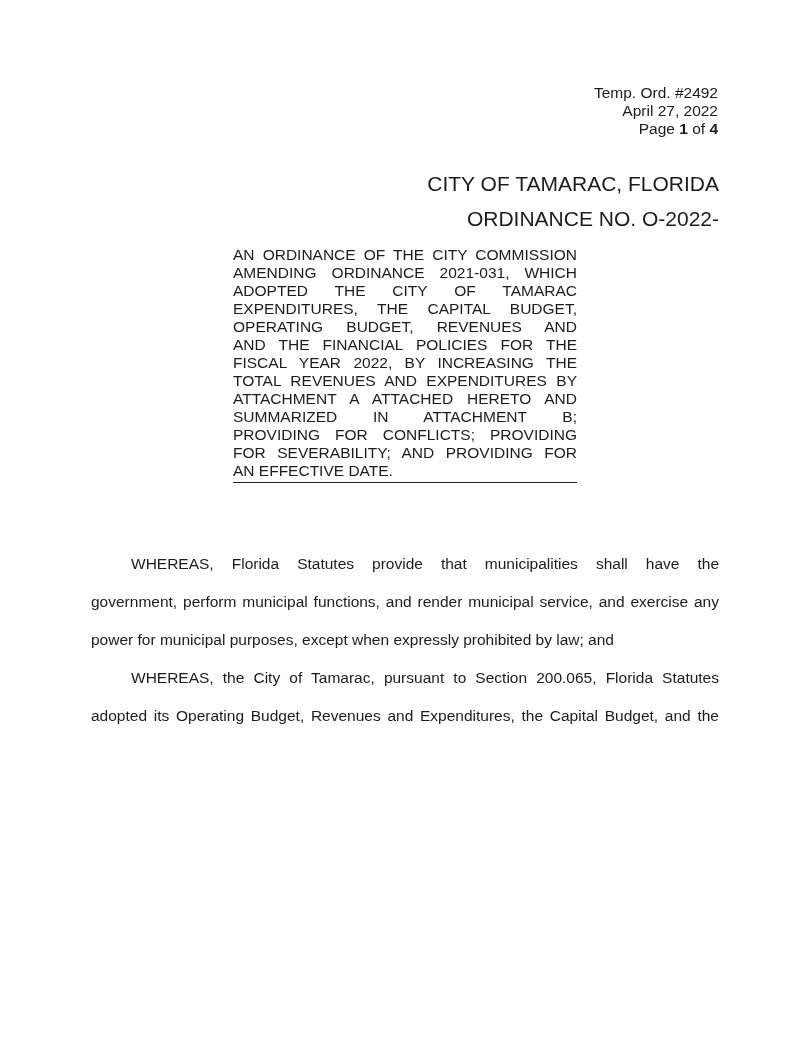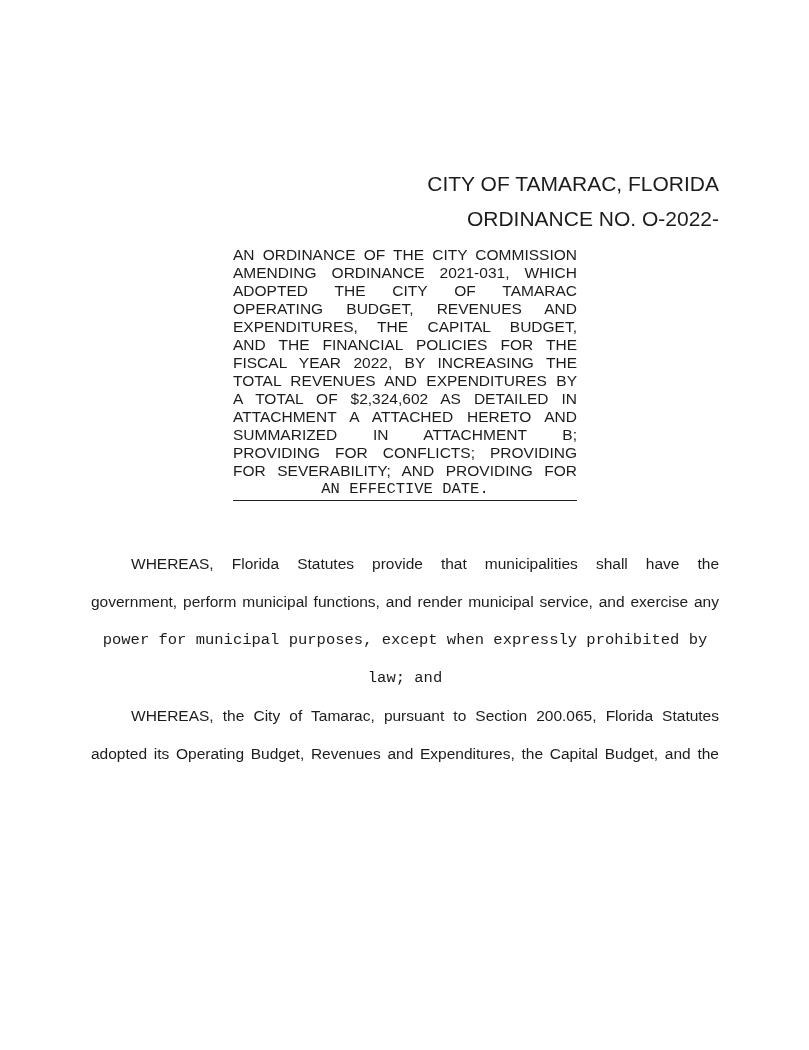--- a/index.html
+++ b/index.html
@@ -43,43 +43,47 @@
   }
   .bodytext {
     position: absolute;
     top: 545px;
     left: 91px;
     width: 628px;
     font-size: 15.5px;
     line-height: 38px;
   }
   .jl { text-align: justify; text-align-last: justify; }
-  .ll { text-align: center; font-family: Liberation Mono, monospace; }
+  .ll { text-align: left; }
   .ind { padding-left: 40px; }
   b { font-weight: bold; }
 </style>
 </head>
 <body>
 
 <div class="page">
 
+  <div class="hdr">
+    <div>Temp. Ord. #2492</div>
+    <div>April 27, 2022</div>
+    <div><span>Page </span><b>1</b><span> of </span><b>4</b></div>
+  </div>
 
   <div class="title-line t1">CITY OF TAMARAC, FLORIDA</div>
   <div class="title-line t2">ORDINANCE NO. O-2022-</div>
 
   <div class="caption">
     <div class="jl">AN ORDINANCE OF THE CITY COMMISSION</div>
     <div class="jl">AMENDING ORDINANCE 2021-031, WHICH</div>
     <div class="jl">ADOPTED THE CITY OF TAMARAC</div>
+    <div class="jl">EXPENDITURES, THE CAPITAL BUDGET,</div>
     <div class="jl">OPERATING BUDGET, REVENUES AND</div>
-    <div class="jl">EXPENDITURES, THE CAPITAL BUDGET,</div>
     <div class="jl">AND THE FINANCIAL POLICIES FOR THE</div>
     <div class="jl">FISCAL YEAR 2022, BY INCREASING THE</div>
     <div class="jl">TOTAL REVENUES AND EXPENDITURES BY</div>
-    <div class="jl">A TOTAL OF $2,324,602 AS DETAILED IN</div>
     <div class="jl">ATTACHMENT A ATTACHED HERETO AND</div>
     <div class="jl">SUMMARIZED IN ATTACHMENT B;</div>
     <div class="jl">PROVIDING FOR CONFLICTS; PROVIDING</div>
     <div class="jl">FOR SEVERABILITY; AND PROVIDING FOR</div>
     <div class="ll">AN EFFECTIVE DATE.</div>
   </div>
 
   <div class="bodytext">
     <div>
       <div class="jl ind">WHEREAS, Florida Statutes provide that municipalities shall have the</div>

